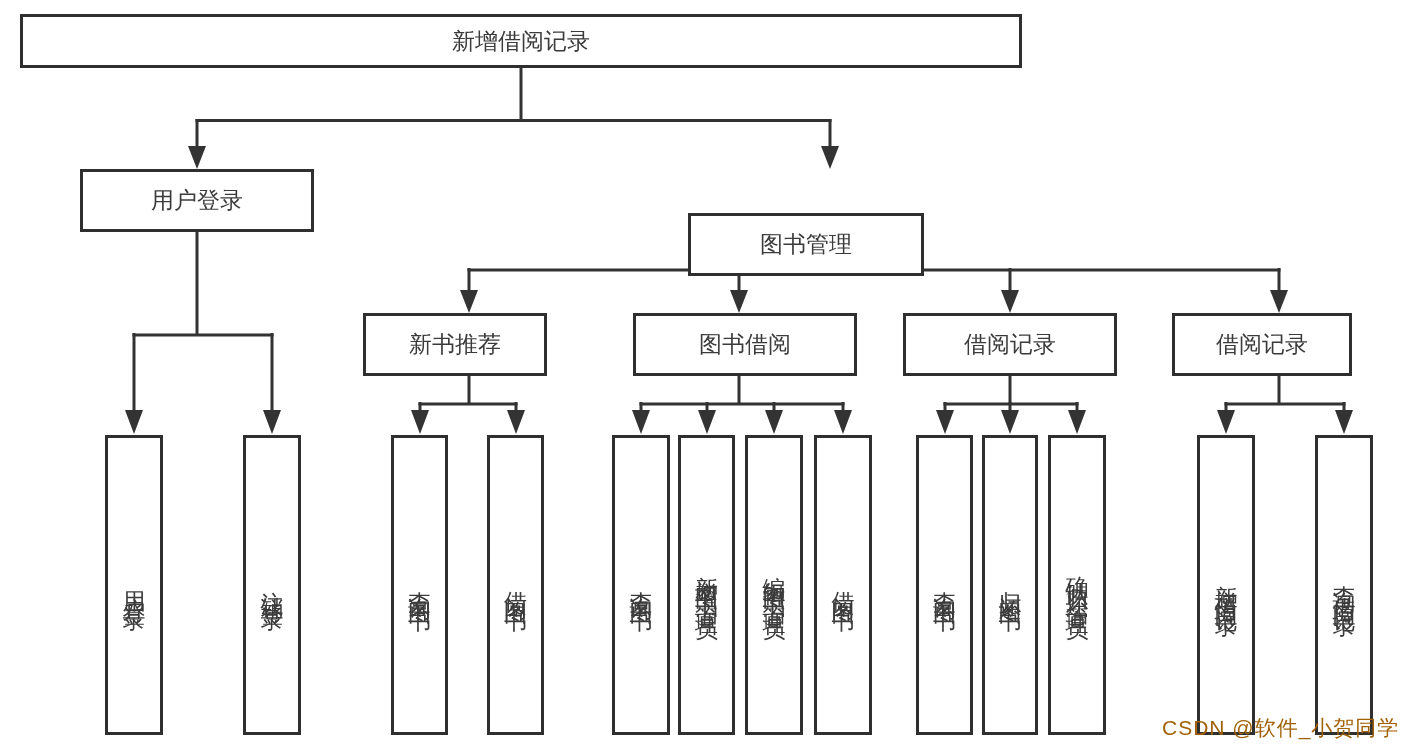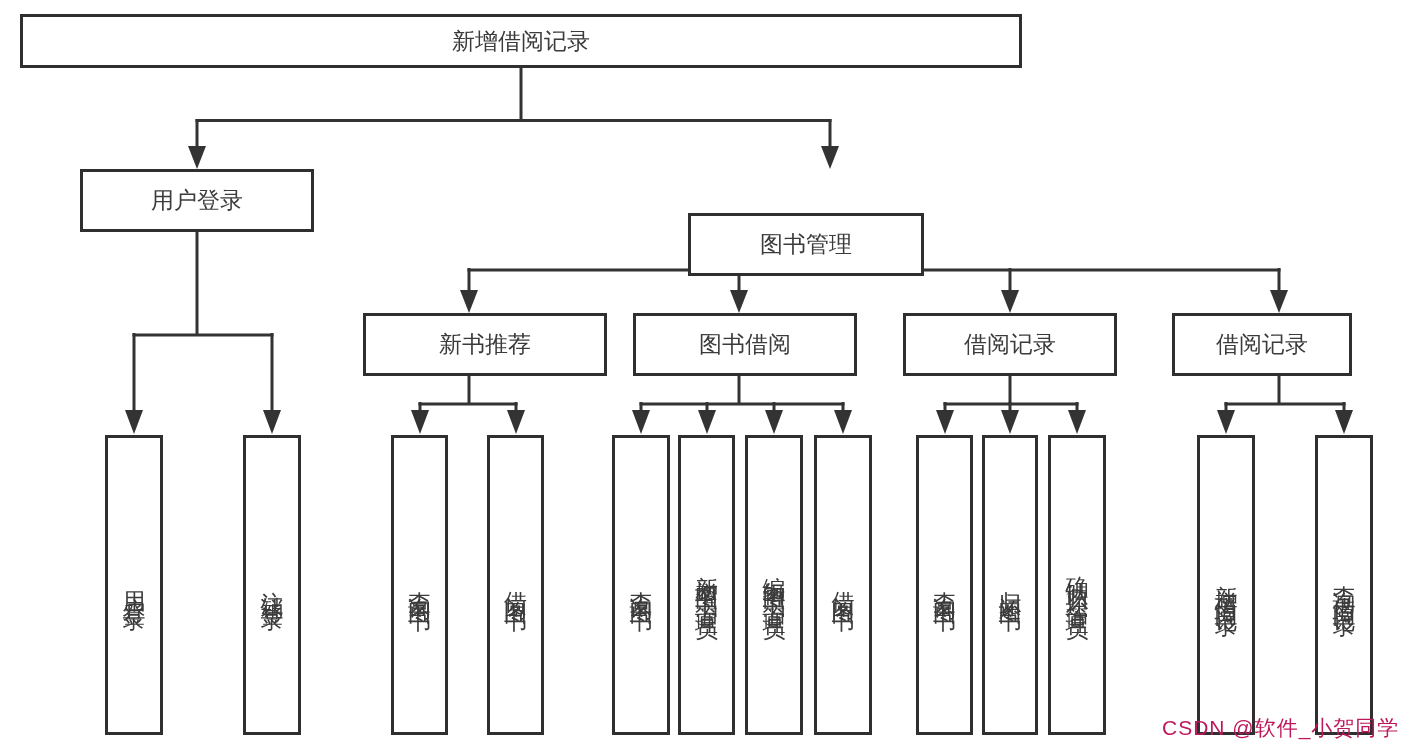--- a/index.html
+++ b/index.html
@@ -34,21 +34,21 @@
     white-space: normal;
     line-height: 1;
     padding: 6px 0;
   }
   
   #n-root  { left: 20px;  top: 14px;  width: 1002px; height: 54px; }
   
   #n-login { left: 80px;  top: 169px; width: 234px; height: 63px; }
   #n-mgmt  { left: 688px; top: 169px; width: 236px; height: 63px; margin-top: 44px; }
   
-  #n-rec   { left: 363px;  top: 313px; width: 244px; height: 63px; }
+  #n-rec   { left: 363px;  top: 313px; width: 184px; height: 63px; }
   #n-bor   { left: 633px;  top: 313px; width: 224px; height: 63px; }
   #n-cur   { left: 903px;  top: 313px; width: 214px; height: 63px; }
   #n-his   { left: 1172px; top: 313px; width: 180px; height: 63px; }
   
   #l-1  { left: 105px;  top: 435px; width: 58px; height: 300px; }
   #l-2  { left: 243px;  top: 435px; width: 58px; height: 300px; }
   #l-3  { left: 391px;  top: 435px; width: 57px; height: 300px; }
   #l-4  { left: 487px;  top: 435px; width: 57px; height: 300px; }
   #l-5  { left: 612px;  top: 435px; width: 58px; height: 300px; }
   #l-6  { left: 678px;  top: 435px; width: 57px; height: 300px; }
@@ -57,21 +57,21 @@
   #l-9  { left: 916px;  top: 435px; width: 57px; height: 300px; }
   #l-10 { left: 982px;  top: 435px; width: 56px; height: 300px; }
   #l-11 { left: 1048px; top: 435px; width: 58px; height: 300px; }
   #l-12 { left: 1197px; top: 435px; width: 58px; height: 300px; }
   #l-13 { left: 1315px; top: 435px; width: 58px; height: 300px; }
   #watermark {
     position: absolute;
     left: 1162px;
     top: 714px;
     font-size: 21px;
-    color: #be185d;
+    color: #a16207;
     letter-spacing: 1px;
     z-index: 5;
     white-space: nowrap;
   }
 </style>
 </head>
 <body>
 
 <div id="canvas">
 

